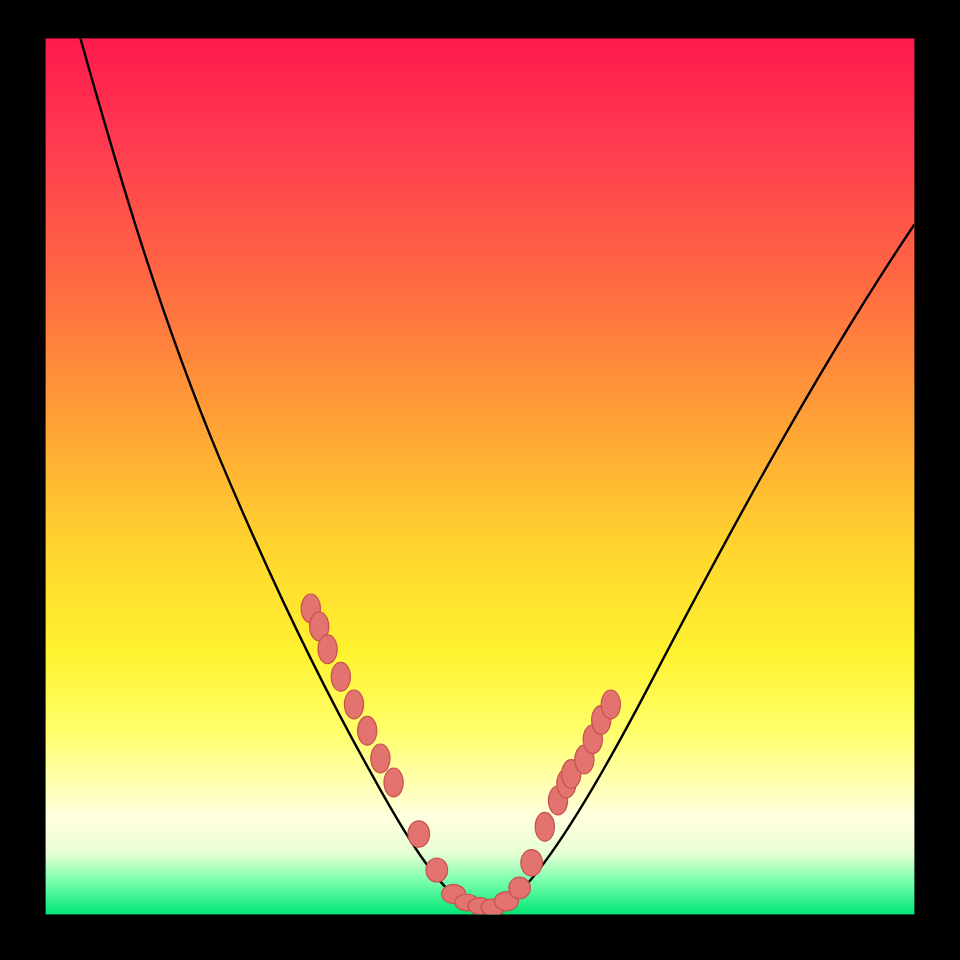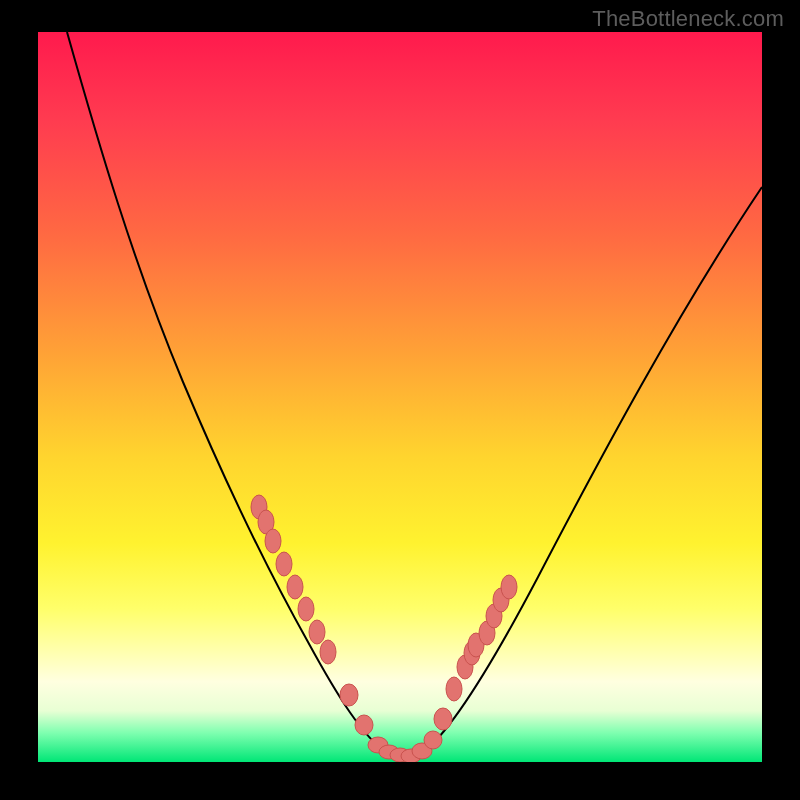--- a/index.html
+++ b/index.html
@@ -62,21 +62,20 @@
     fill: #e2736f;
     stroke: #c9524e;
     stroke-width: 1;
   }
 </style>
 </head>
 <body>
 
 <div class="frame">
 
-  <div class="watermark">TheBottleneck.com</div>
 
   <div class="plot-area">
     <svg class="curve" viewBox="0 0 724 730" preserveAspectRatio="none">
       <path class="blackline" d="M 29 0
            C 60 110, 95 230, 145 350
            C 185 445, 225 530, 270 610
            C 300 665, 325 705, 350 722
            C 360 727, 372 727, 385 720
            C 410 702, 450 640, 500 545
            C 560 430, 640 280, 724 155"></path>

